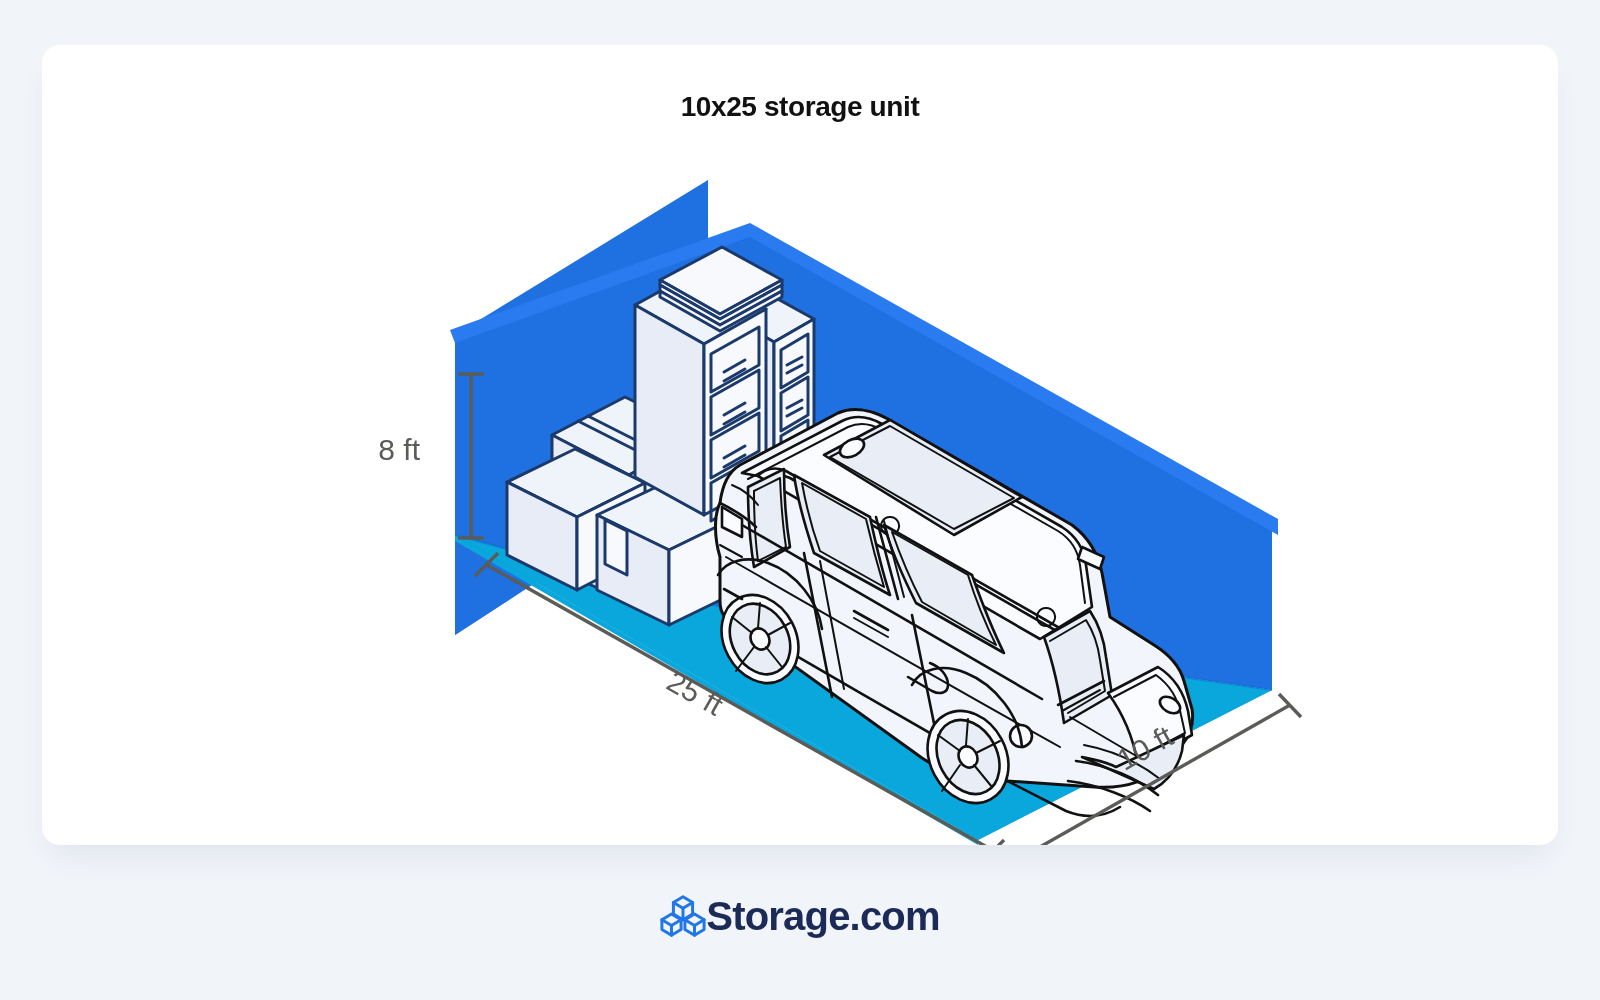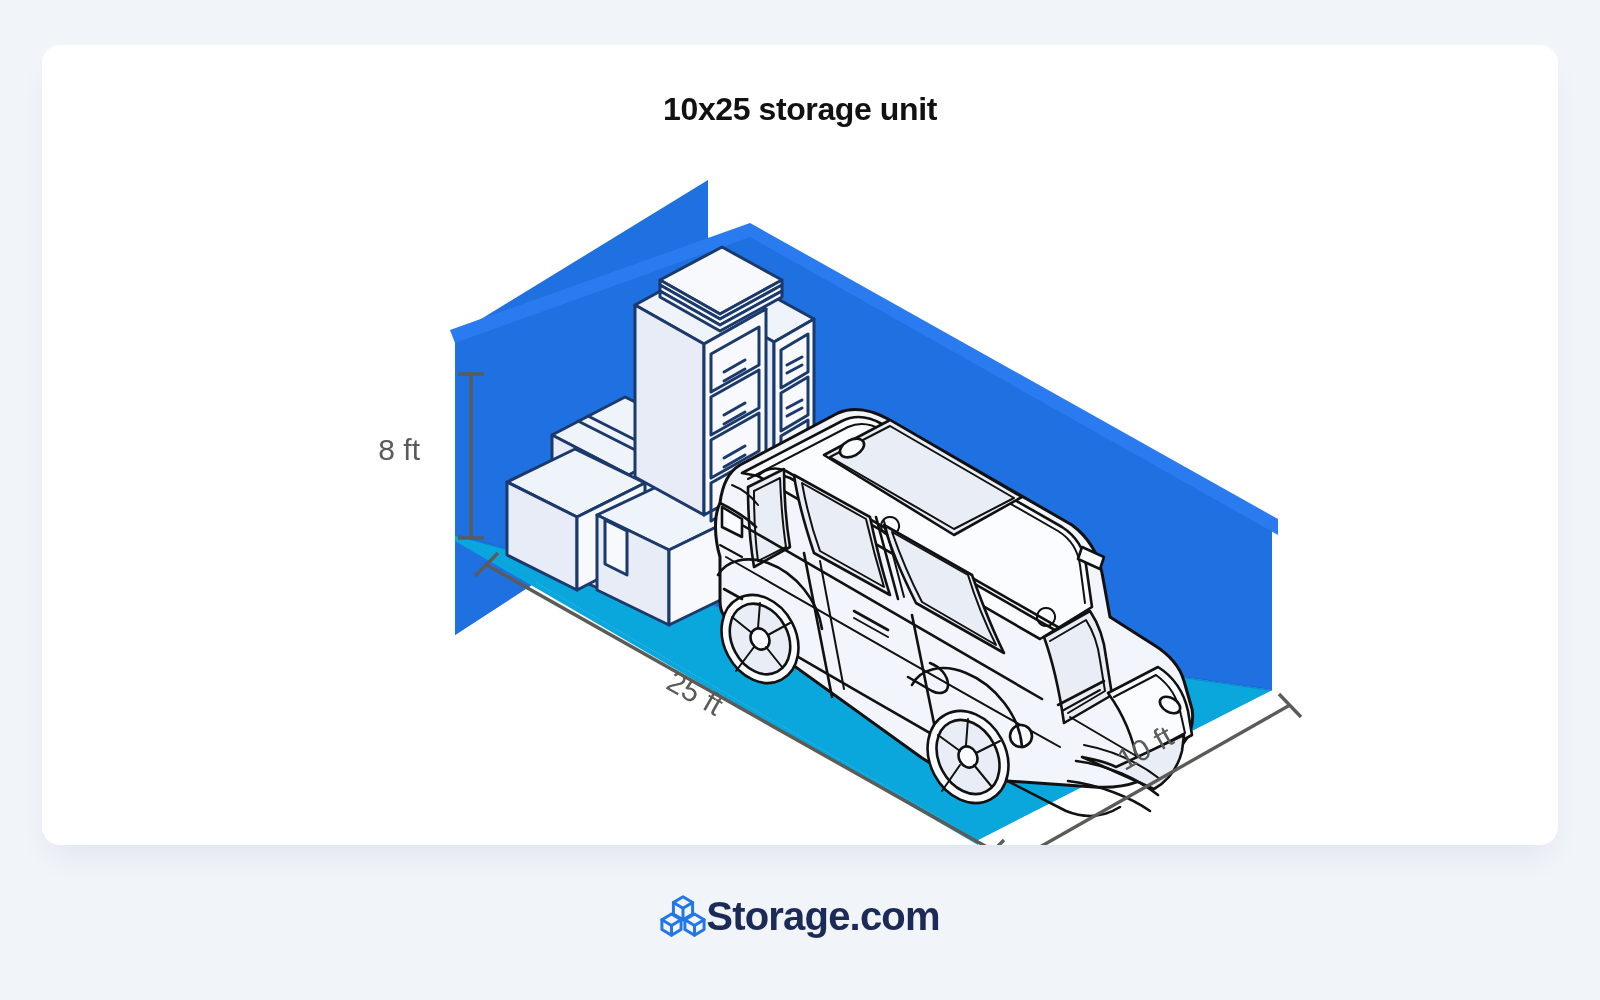--- a/index.html
+++ b/index.html
@@ -30,21 +30,21 @@
     overflow: hidden;
   }
 
   
   #page-title {
     position: absolute;
     top: 46px;
     left: 0;
     width: 100%;
     text-align: center;
-    font-size: 32px;
+    font-size: 28px;
     font-weight: 700;
     letter-spacing: -0.4px;
     color: #111111;
     font-family: "Liberation Sans", sans-serif;
   }
 
   
   #illustration {
     position: absolute;
     left: 0;

